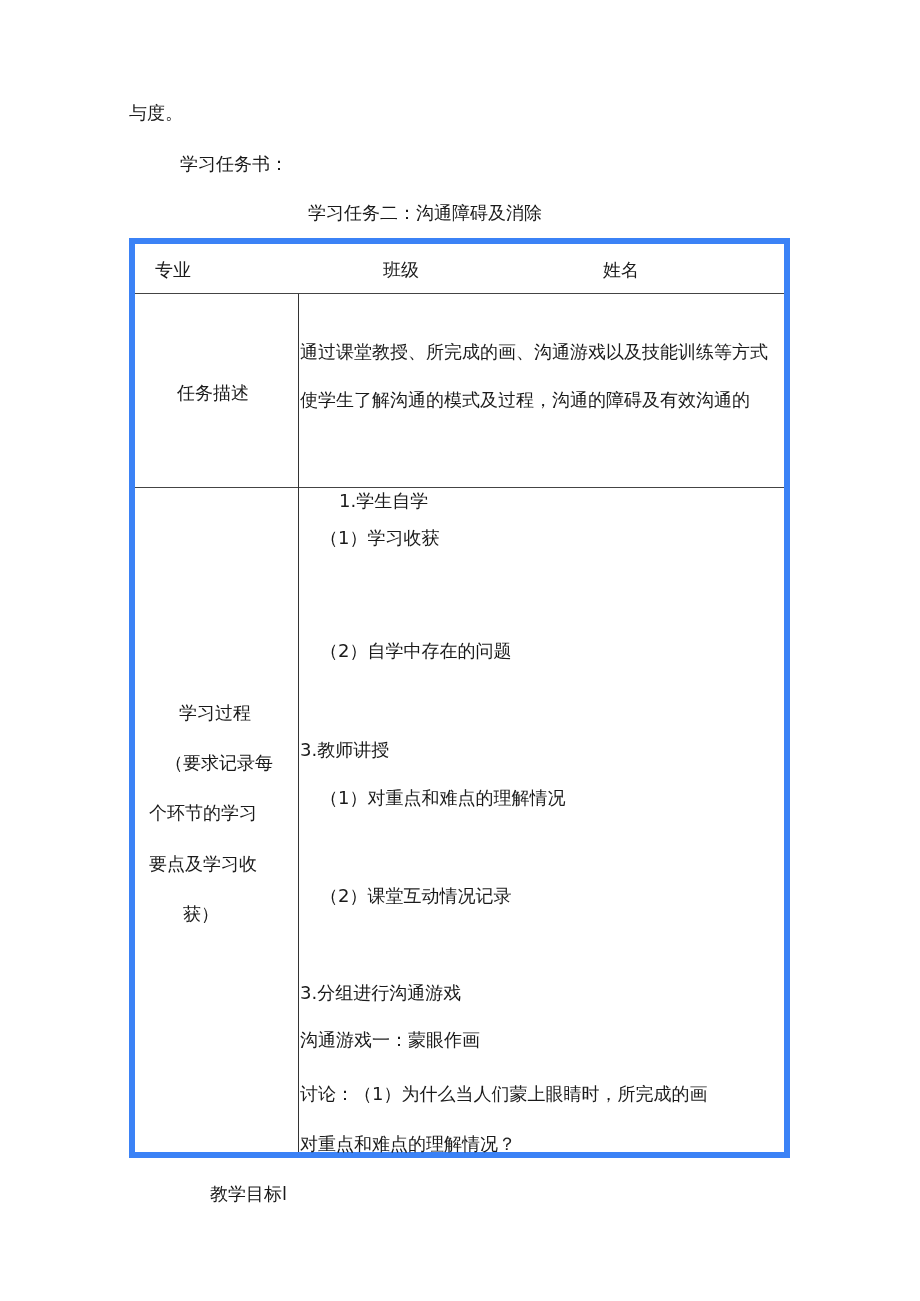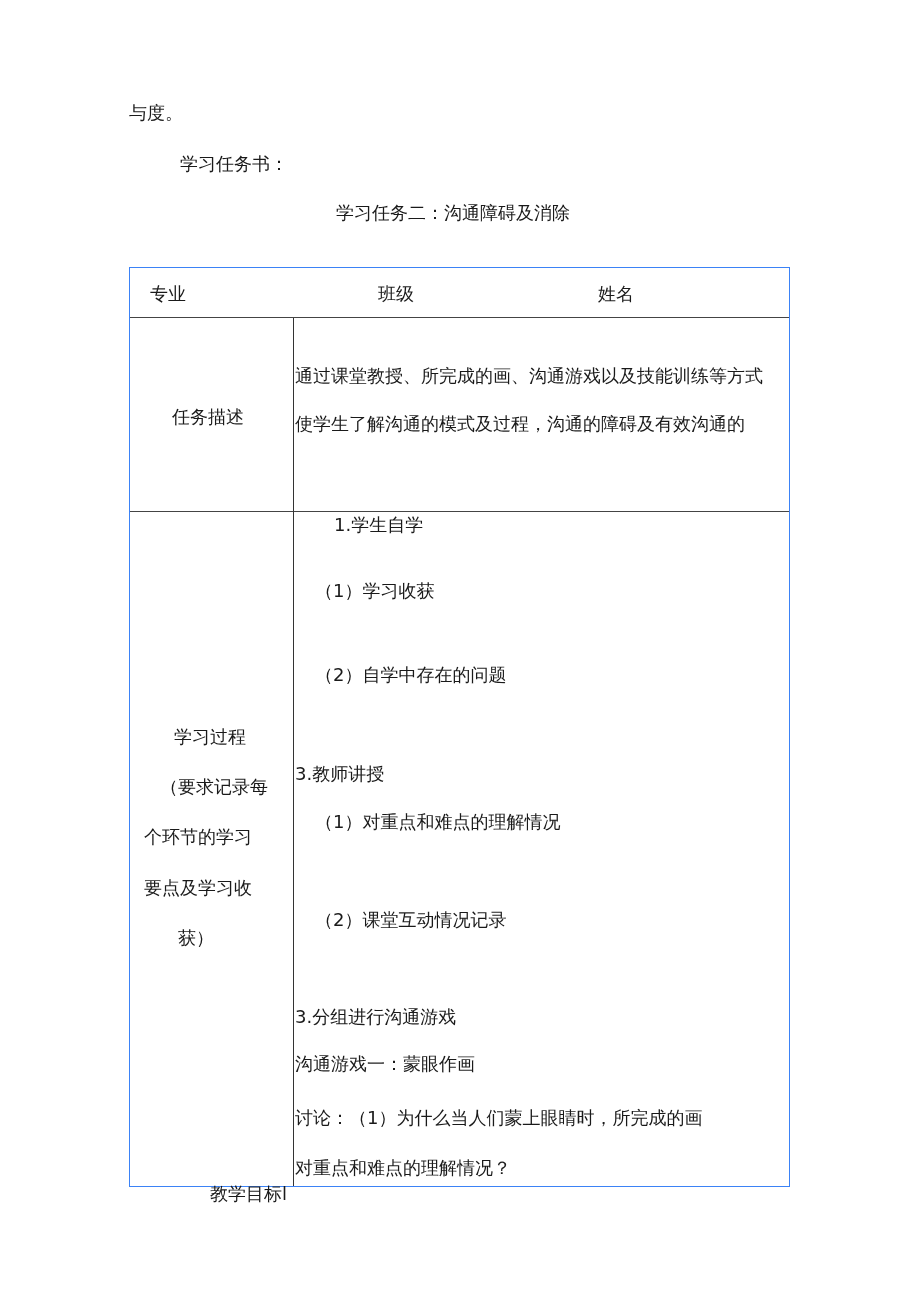--- a/index.html
+++ b/index.html
@@ -4,32 +4,32 @@
 <style>
   html, body { margin: 0; padding: 0; background: #ffffff; }
   body {
     width: 920px; height: 1301px; position: relative; overflow: hidden;
     font-family: "DejaVu Sans", "Liberation Sans", sans-serif;
     color: #1a1a1a; font-size: 18px;
   }
   .abs { position: absolute; white-space: nowrap; line-height: 1; }
   .tbl {
     position: absolute; left: 129px; top: 238px; width: 661px; height: 920px;
-    border: 1px solid #3b82f6; box-sizing: border-box; margin-top: 29px;
+    border: 6px solid #3b82f6; box-sizing: border-box;
   }
   .hline { position: absolute; left: 0; right: 0; height: 0; border-top: 1px solid #444; }
   .vline { position: absolute; width: 0; border-left: 1px solid #333; }
   .cell-text { position: absolute; white-space: nowrap; line-height: 1; font-size: 18px; }
 </style>
 </head>
 <body>
 
 <div class="abs" style="left:129px; top:104px;">与度。</div>
 <div class="abs" style="left:180px; top:155px;">学习任务书：</div>
-<div class="abs" style="left:336px; top:204px;">学习任务二：沟通障碍及消除</div>
+<div class="abs" style="left:308px; top:204px;">学习任务二：沟通障碍及消除</div>
 
 <div class="tbl">
 
   <div class="hline" style="top:49px;"></div>
   <div class="hline" style="top:243px;"></div>
   <div class="vline" style="left:163px; top:50px; bottom:0;"></div>
 
   <div class="cell-text" style="left:20px; top:17px;">专业</div>
   <div class="cell-text" style="left:248px; top:17px;">班级</div>
   <div class="cell-text" style="left:468px; top:17px;">姓名</div>
@@ -38,21 +38,21 @@
   <div class="cell-text" style="left:165px; top:99px;">通过课堂教授、所完成的画、沟通游戏以及技能训练等方式</div>
   <div class="cell-text" style="left:165px; top:147px;">使学生了解沟通的模式及过程，沟通的障碍及有效沟通的</div>
 
   <div class="cell-text" style="left:44px; top:460px;">学习过程</div>
   <div class="cell-text" style="left:30px; top:510px;">（要求记录每</div>
   <div class="cell-text" style="left:14px; top:560px;">个环节的学习</div>
   <div class="cell-text" style="left:14px; top:611px;">要点及学习收</div>
   <div class="cell-text" style="left:48px; top:661px;">获）</div>
 
   <div class="cell-text" style="left:175px; top:248px;padding-left:29px;">1.学生自学</div>
-  <div class="cell-text" style="left:185px; top:314px;">（1）学习收获</div>
+  <div class="cell-text" style="left:185px; top:285px;">（1）学习收获</div>
   <div class="cell-text" style="left:185px; top:398px;">（2）自学中存在的问题</div>
   <div class="cell-text" style="left:165px; top:497px;">3.教师讲授</div>
   <div class="cell-text" style="left:185px; top:545px;">（1）对重点和难点的理解情况</div>
   <div class="cell-text" style="left:185px; top:643px;">（2）课堂互动情况记录</div>
   <div class="cell-text" style="left:165px; top:740px;">3.分组进行沟通游戏</div>
   <div class="cell-text" style="left:165px; top:787px;">沟通游戏一：蒙眼作画</div>
   <div class="cell-text" style="left:165px; top:841px;">讨论：（1）为什么当人们蒙上眼睛时，所完成的画</div>
   <div class="cell-text" style="left:165px; top:891px;">对重点和难点的理解情况？</div>
 </div>
 

